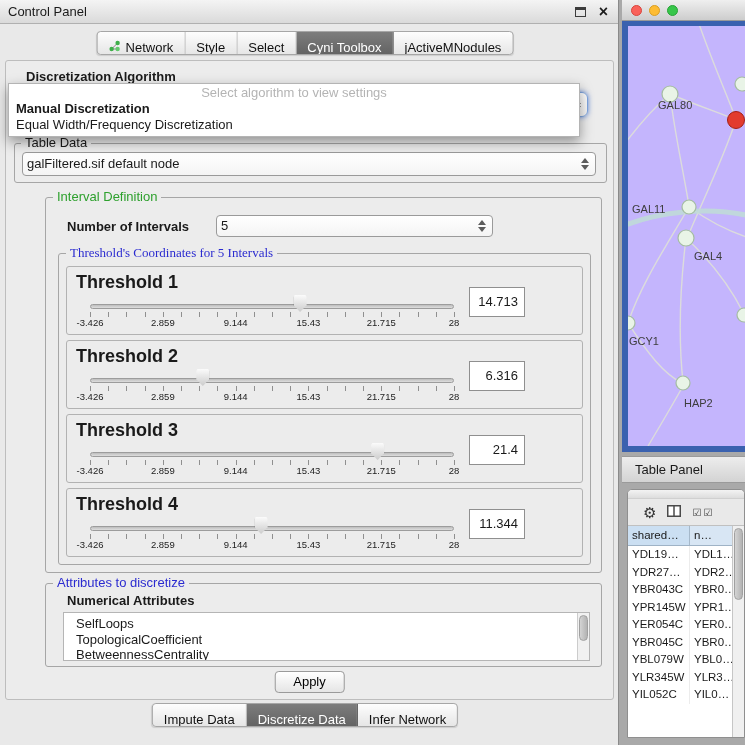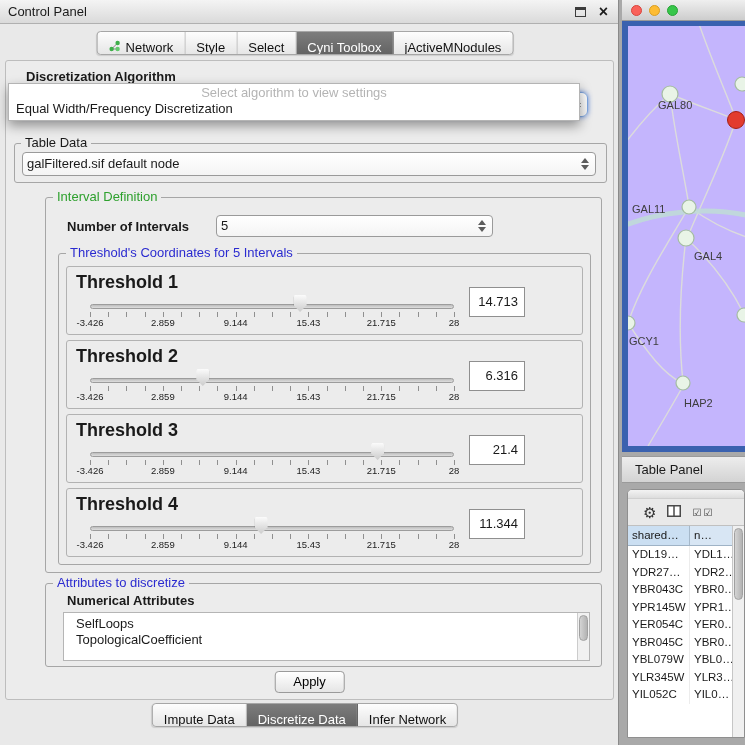--- a/index.html
+++ b/index.html
@@ -134,20 +134,21 @@
 
     <div id="algo-combo" class="combo">
       <span class="stepper">
           <span class="arr-up"></span>
           <span class="arr-down"></span>
         </span>
     </div>
 
     <div id="algo-popup">
       <div id="algo-prompt">Select algorithm to view settings</div>
+      <div class="popup-item bold">Manual Discretization</div>
       <div class="popup-item">Equal Width/Frequency Discretization</div>
     </div>
 
     <div class="group" style="left:8px;top:82px;width:593px;height:40px;"></div>
     <span class="group-label" style="left:15px;top:74px;">Table Data</span>
     <div class="combo" style="left:16px;top:91px;width:574px;height:24px;">
       <span>galFiltered.sif default node</span>
       <span class="stepper">
           <span class="arr-up"></span>
           <span class="arr-down"></span>
@@ -160,21 +161,21 @@
     <span class="group-label bold" style="left:57px;top:158px;background:transparent;">Number of Intervals</span>
     <div class="combo" style="left:210px;top:154px;width:277px;height:22px;line-height:20px;">
       <span>5</span>
       <span class="stepper">
           <span class="arr-up"></span>
           <span class="arr-down"></span>
         </span>
     </div>
 
     <div class="group" style="left:52px;top:192px;width:533px;height:312px;"></div>
-    <span class="group-label blue" style="left:60px;top:184px;">Threshold's Coordinates for 5 Intervals</span>
+    <span class="group-label blue" style="left:60px;top:184px;font-family:Liberation Serif, serif;">Threshold's Coordinates for 5 Intervals</span>
 
     <div class="threshold-box" style="top:205px;">
       <div class="th-label">Threshold 1</div>
       <div class="track"></div>
       <div class="ticks"></div>
       <div class="scale-row">
           <span class="scale-num" style="left: 0%;">-3.426</span>
           <span class="scale-num" style="left: 20%;">2.859</span>
           <span class="scale-num" style="left: 40%;">9.144</span>
           <span class="scale-num" style="left: 60%;">15.43</span>
@@ -235,20 +236,21 @@
 
     <div class="group" style="left:39px;top:522px;width:557px;height:84px;"></div>
     <span class="group-label blue" style="left:47px;top:514px;">Attributes to discretize</span>
     <span class="group-label bold" style="left:57px;top:532px;background:transparent;">Numerical Attributes</span>
     <div id="attr-list">
       <div id="attr-scroll">
           <div class="sthumb"></div>
         </div>
     <div class="attr-item">SelfLoops</div>
         <div class="attr-item">TopologicalCoefficient</div>
+        <div class="attr-item">BetweennessCentrality</div>
       </div>
 
     <button id="apply-btn">Apply</button>
   </div>
 
   <div id="bottom-tabs" class="tabstrip">
     <div class="tab">
         <span>Impute Data</span>
       </div>
     <div class="tab selected">

